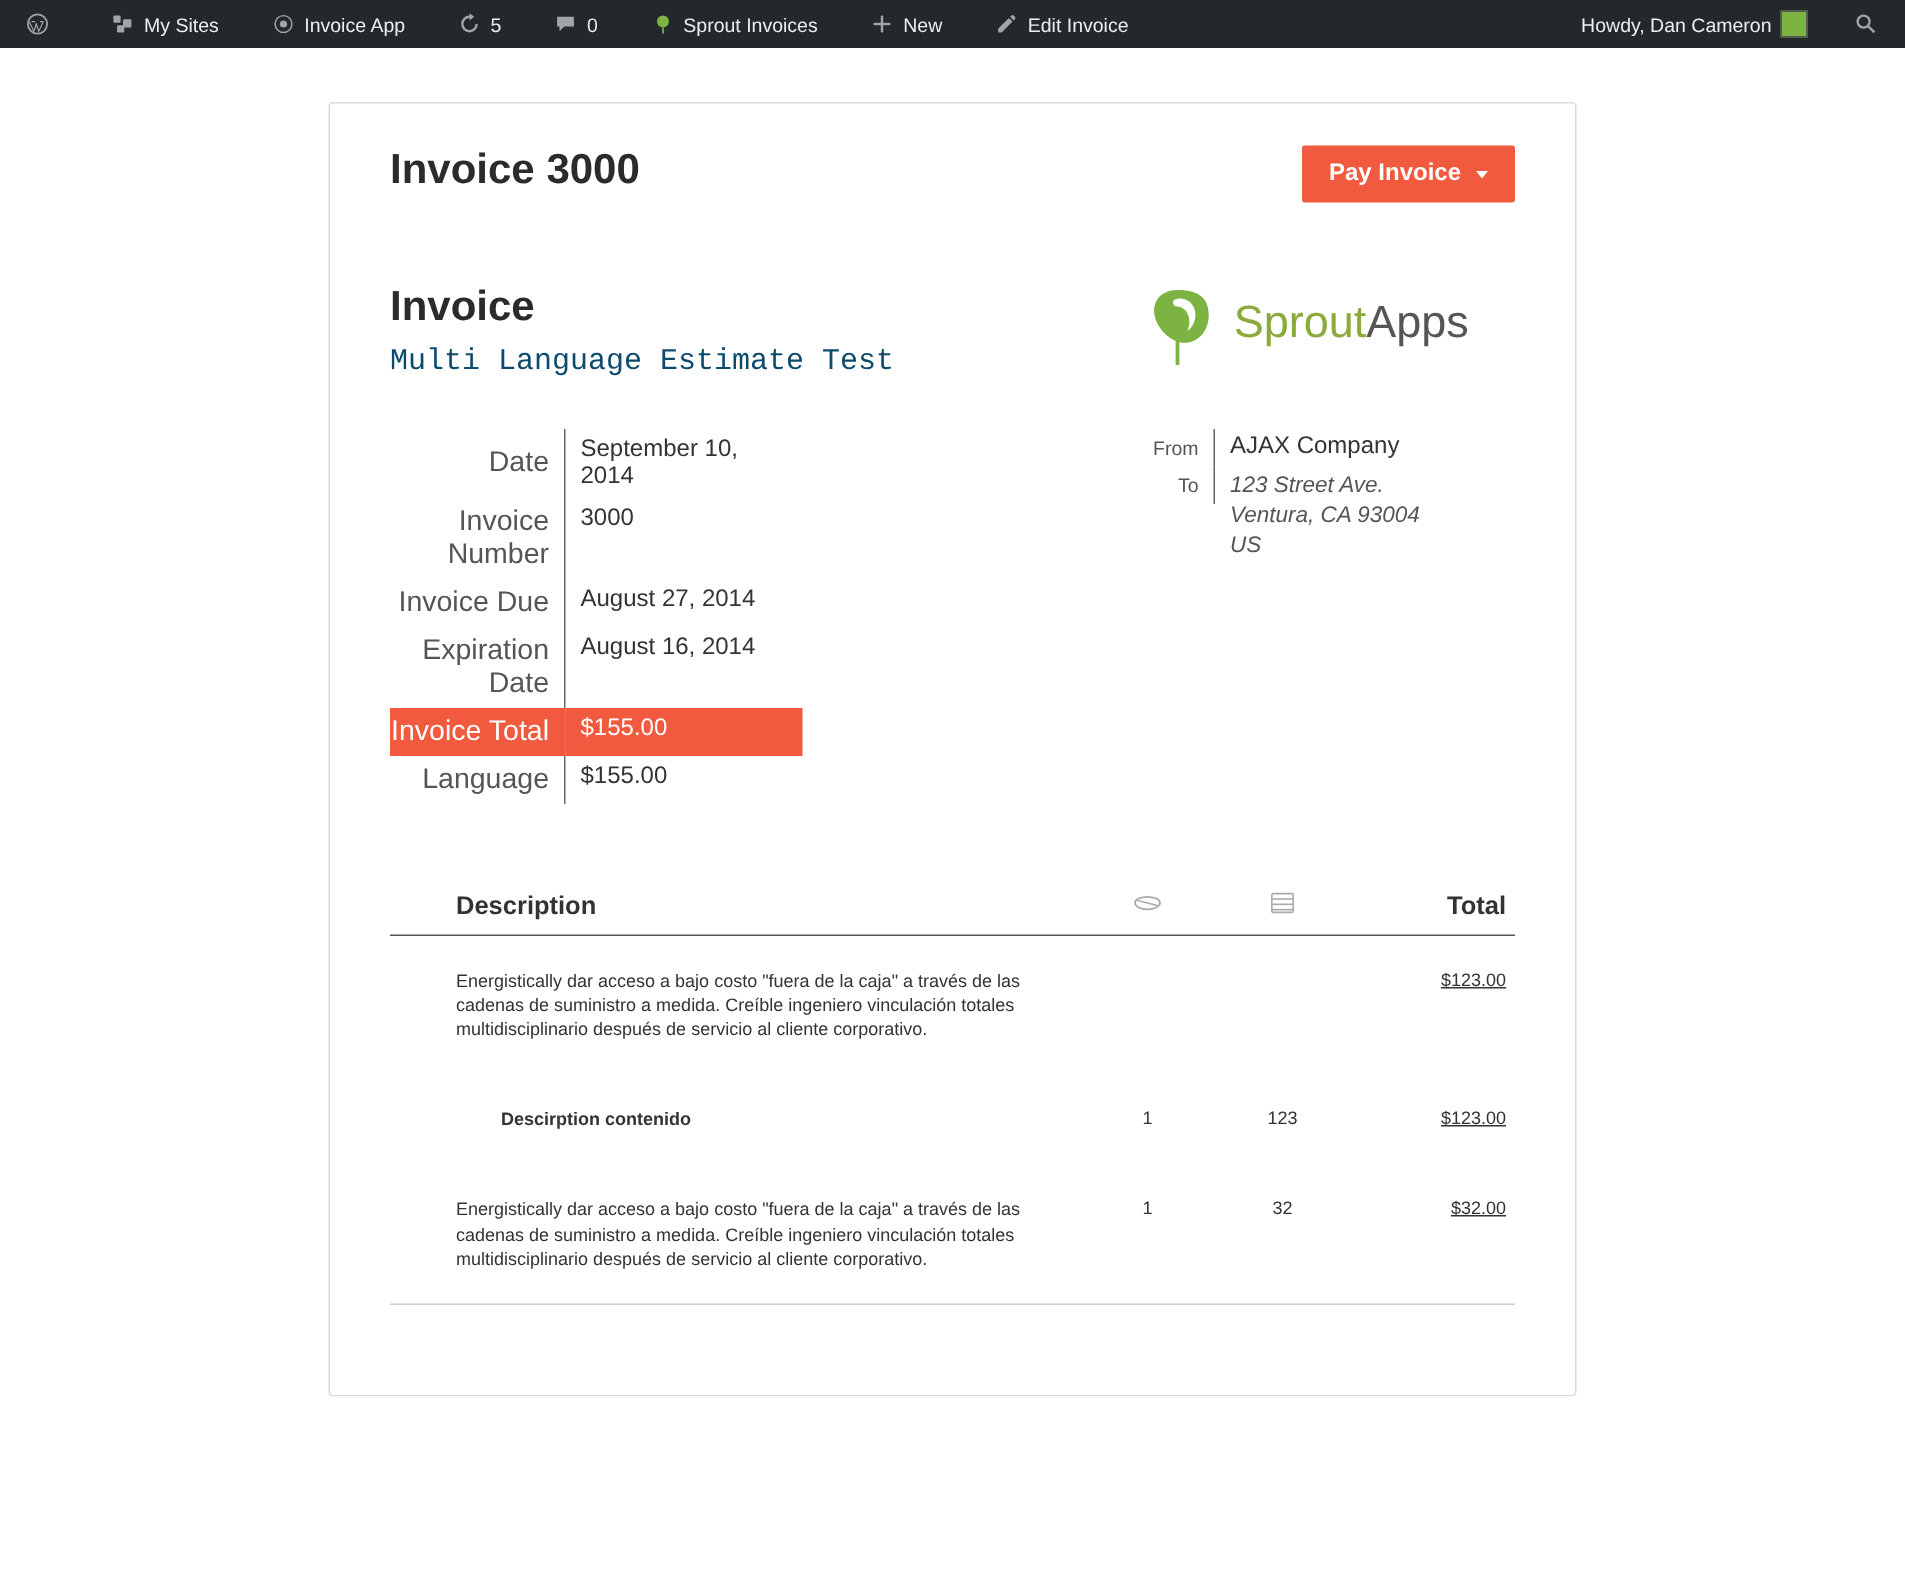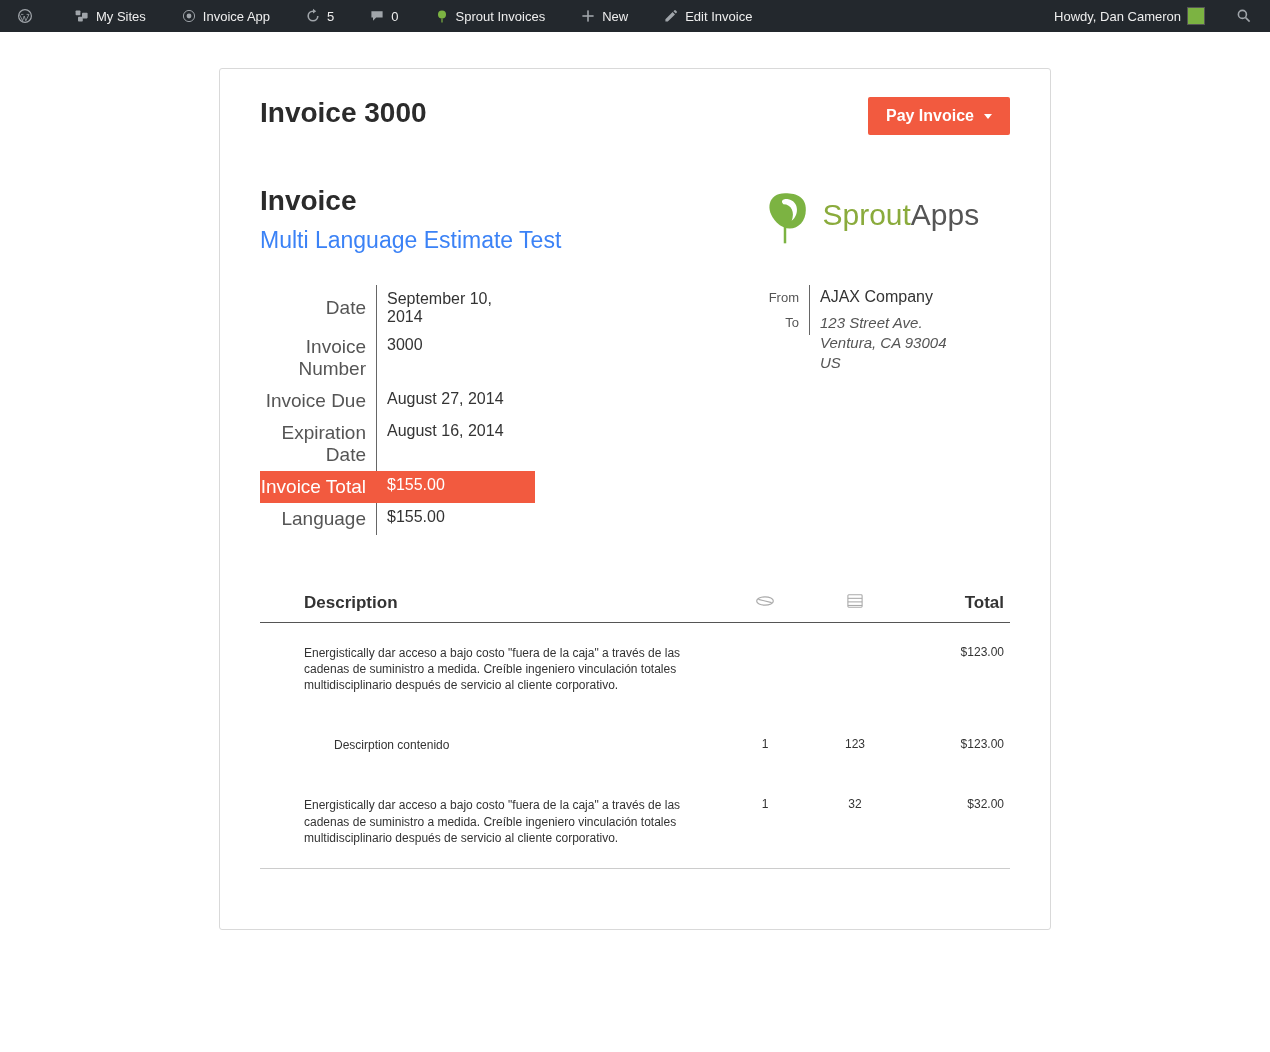--- a/index.html
+++ b/index.html
@@ -100,22 +100,23 @@
     align-items: center;
     margin-bottom: 30px;
   }
   .inv-header-left .h-invoice {
     font-size: 28px;
     font-weight: 700;
     color: #2b2b2b;
     margin-bottom: 10px;
   }
   .inv-subtitle {
-    font-size: 23px;
-    color: #3b82f6;
+    font-size: 20px;
+    color: #0c4a6e;
+    font-family: Liberation Mono, monospace;
   }
   .logo-sprout {
     width: 250px;
   }
 
   .meta-row {
     display: flex;
     margin-bottom: 50px;
   }
   .meta-left {
@@ -174,23 +175,23 @@
   .col-total { width: 110px; text-align: right; padding-right: 6px; }
 
   .line-item {
     display: flex;
     padding: 22px 0;
     font-size: 12px;
     color: #333;
   }
   .line-item.separated { border-bottom: 1px solid #ccc; }
   .li-desc { flex: 1; padding-left: 44px; line-height: 1.35; }
-  .li-desc.indent { padding-left: 74px; }
+  .li-desc.indent { padding-left: 74px; font-weight: bold; }
   .li-qty, .li-rate { width: 90px; text-align: center; }
-  .li-total { width: 110px; text-align: right; padding-right: 6px; }
+  .li-total { width: 110px; text-align: right; padding-right: 6px; text-decoration: underline; }
 
 </style>
 </head>
 <body>
 
 <div class="admin-bar">
   <div class="admin-bar-left">
     <div class="ab-item">
       <span class="ab-icon">
         <svg viewBox="0 0 20 20" fill="currentColor">

